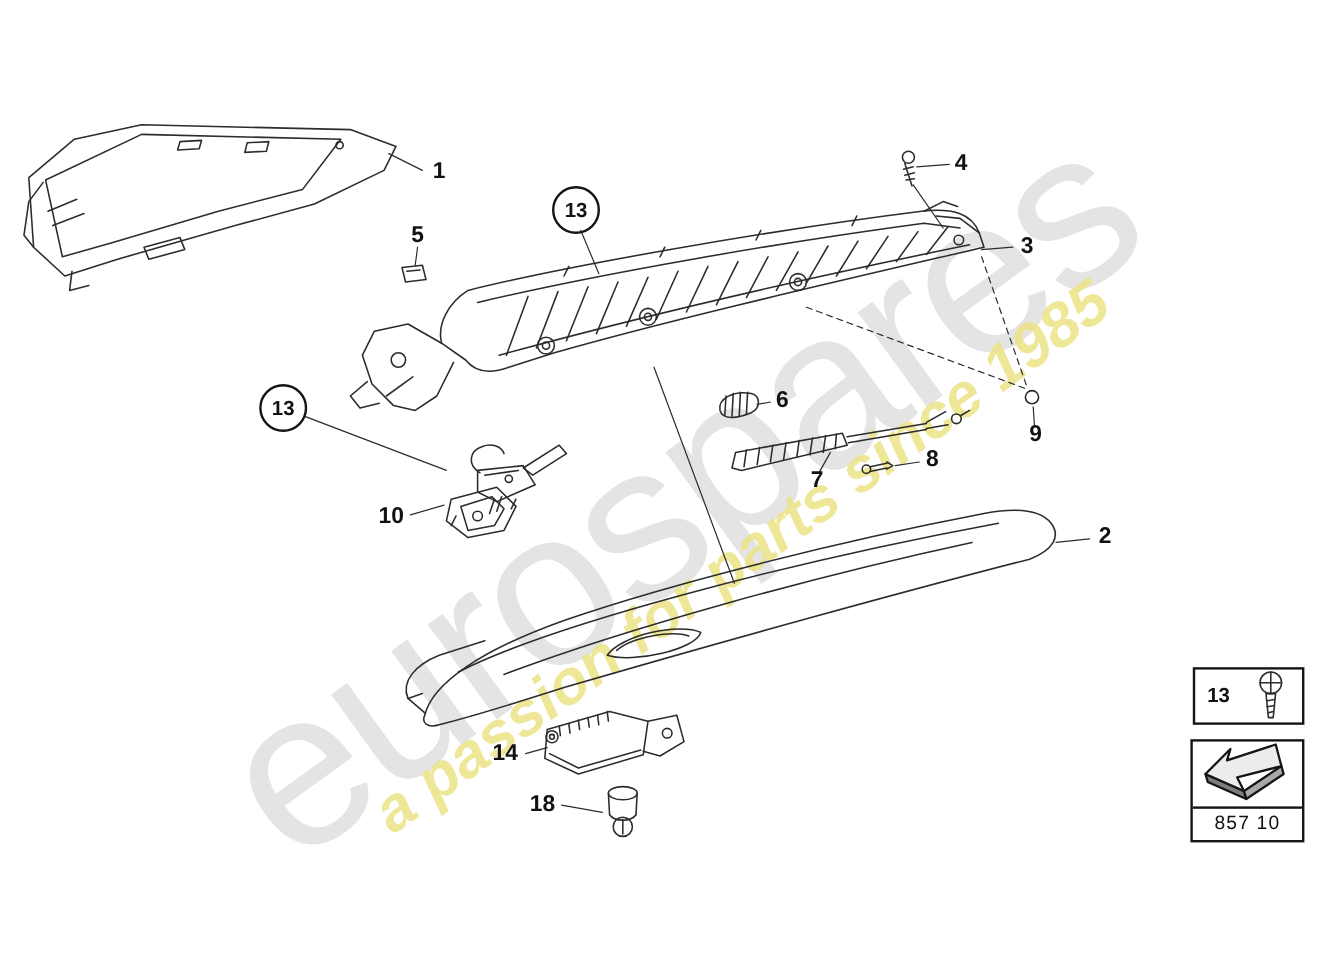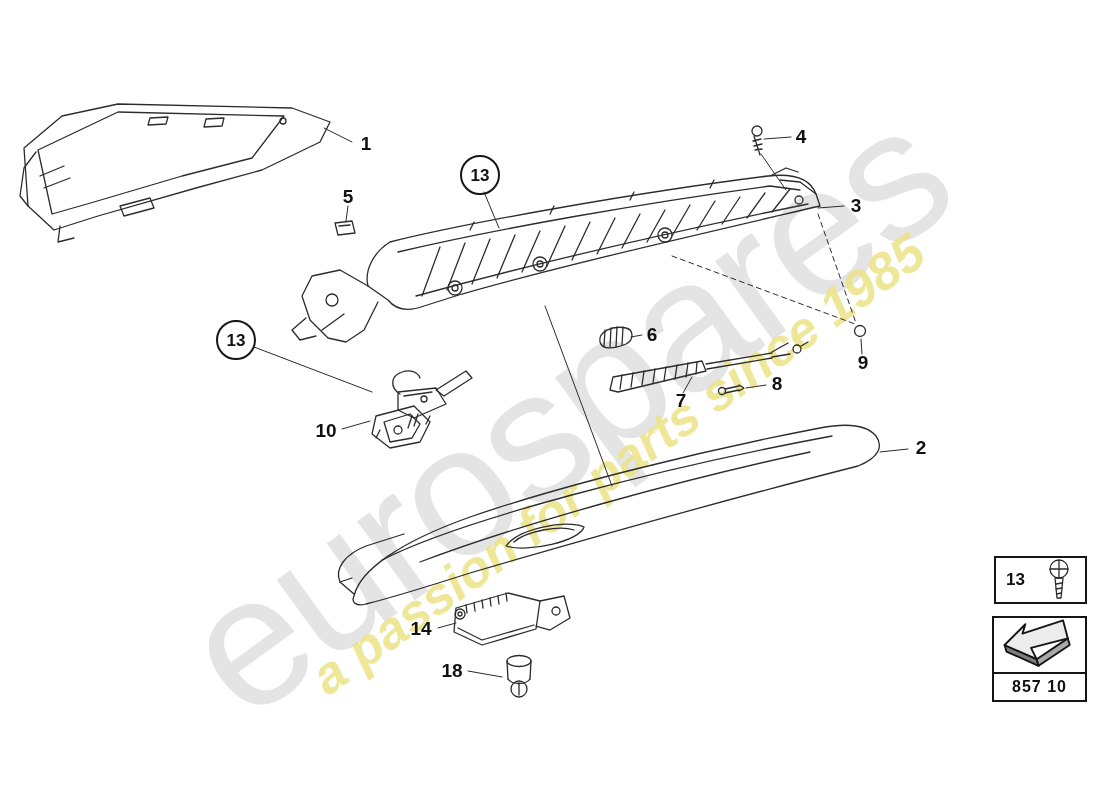--- a/index.html
+++ b/index.html
@@ -32,21 +32,21 @@
   }
   .legend-fastener{
     left:994px;top:556px;width:93px;height:48px;
     display:flex;align-items:center;gap:14px;padding-left:10px;
   }
   .legend-fastener .num{font-size:17px;font-weight:bold;}
   .legend-nav{left:992px;top:616px;width:95px;height:86px;display:flex;flex-direction:column;}
   .arrow-area{flex:1;display:flex;align-items:center;justify-content:center;}
   .code-strip{
     border-top:2px solid #151515;height:27px;display:flex;align-items:center;justify-content:center;
-    font-size:16px;font-weight:bold;letter-spacing:1px;
+    font-size:16px;font-weight:normal;letter-spacing:1px;
   }
 </style>
 </head>
 <body>
 
 <div class="stage">
 
   <div class="wm-brand">eurospares</div>
   <div class="wm-tagline">a passion for parts since 1985</div>
 

